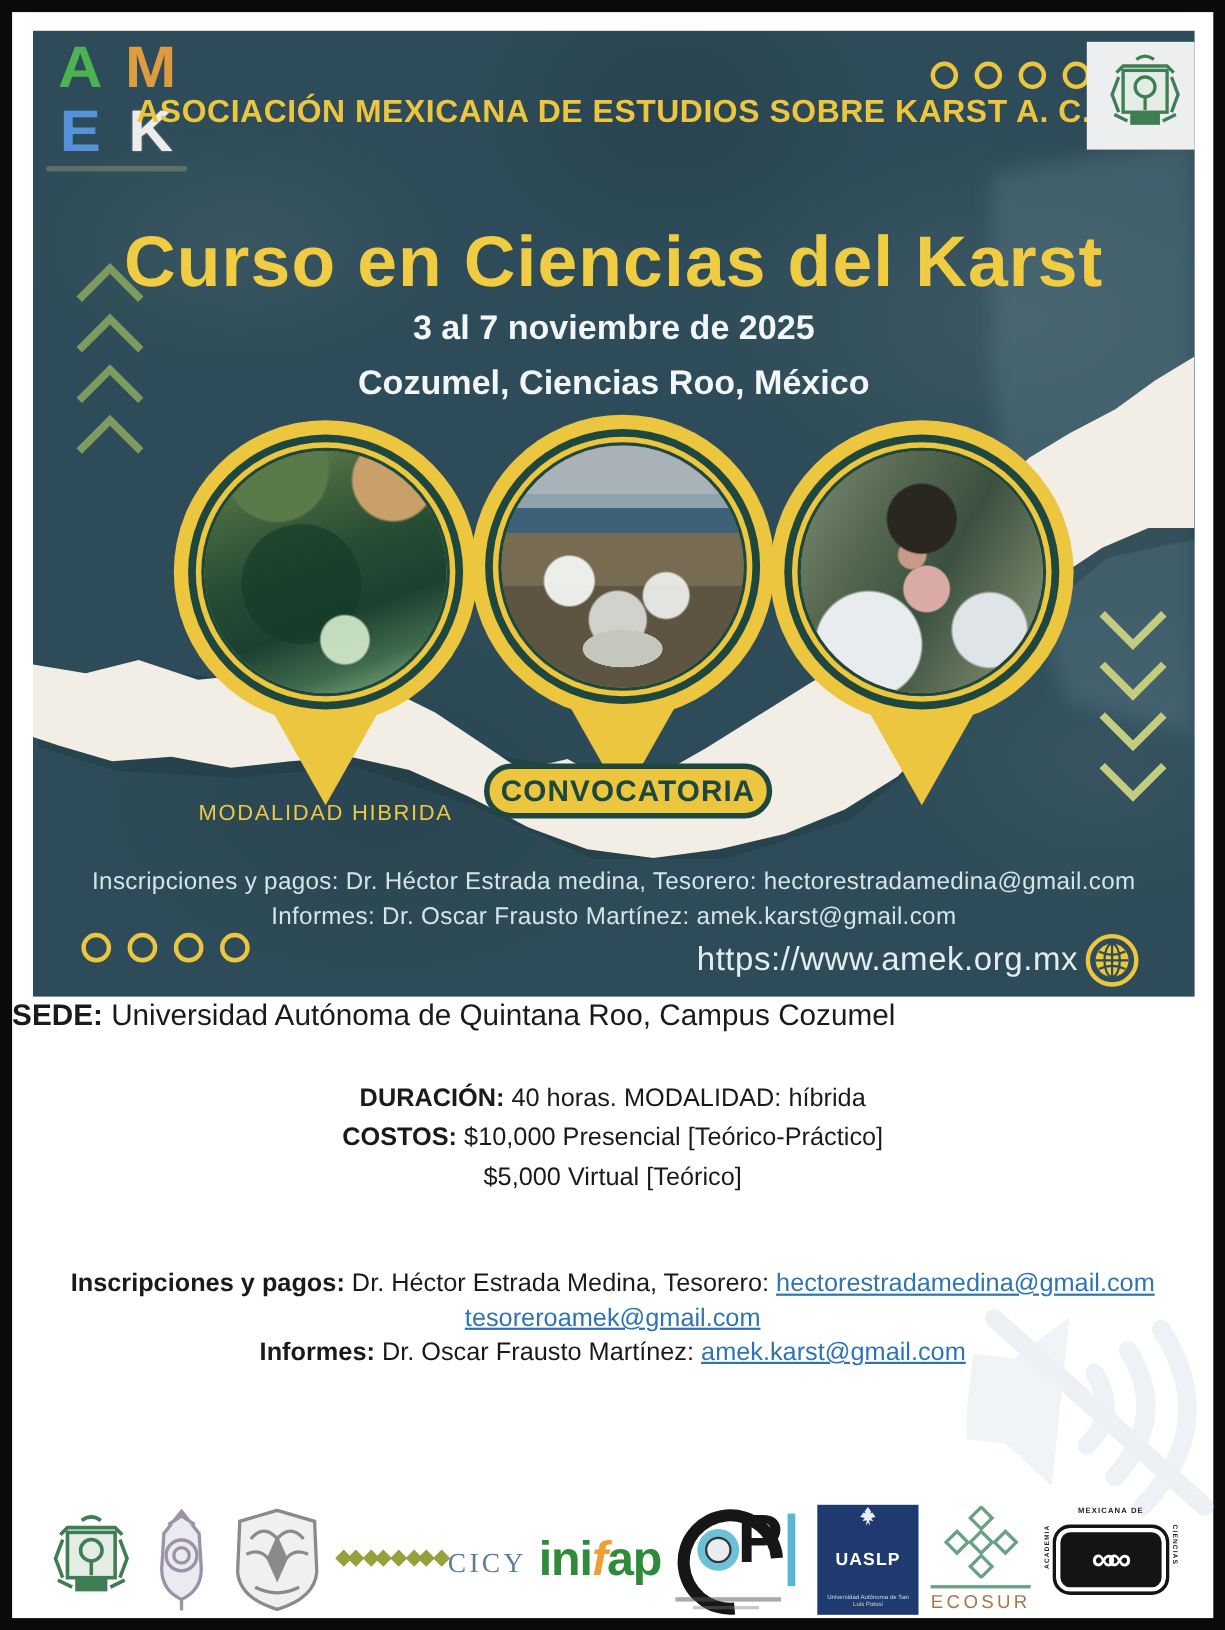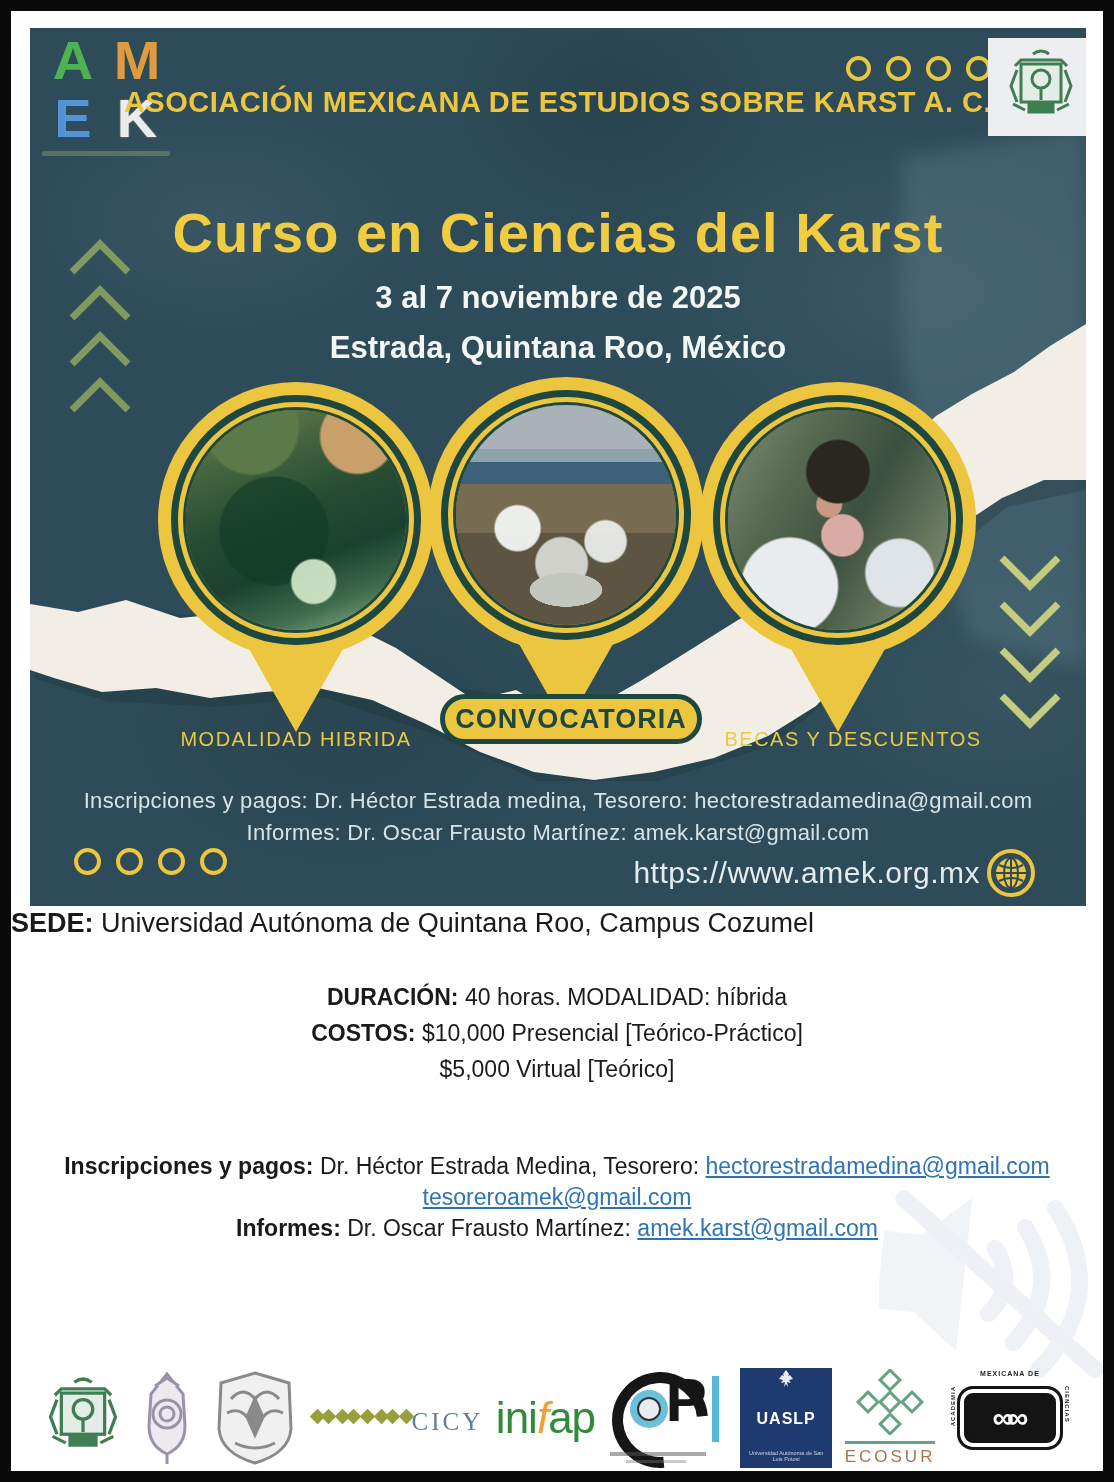--- a/index.html
+++ b/index.html
@@ -30,21 +30,21 @@
   .amek-grid span{display:block;transform:scaleY(.95);}
   .amek-a{color:#4db352;} .amek-m{color:#de9b40;} .amek-e{color:#5593d8;}
   .amek-k{color:#ececec;text-shadow:0 0 2px #999;}
   .amek-caption{margin-top:3px;height:5px;width:128px;background:#7e8f6b;opacity:.55;border-radius:2px;}
 
   .org-line{position:absolute;left:0;width:100%;text-align:center;color:var(--yellow);
     font-weight:800;letter-spacing:.5px;}
   .org-line1{top:58px;font-size:29px;}
   .org-line2{top:104px;font-size:29px;}
   .poster-title{position:absolute;left:0;top:172px;width:100%;text-align:center;
-    color:#f0cc42;font-size:56px;font-weight:800;letter-spacing:1px;}
+    color:#f0cc42;font-size:65px;font-weight:800;letter-spacing:1px;}
   .poster-dates{position:absolute;left:0;top:252px;width:100%;text-align:center;
     color:#f2f6f5;font-size:31px;font-weight:800;}
   .poster-loc{position:absolute;left:0;top:302px;width:100%;text-align:center;
     color:#f2f6f5;font-size:31px;font-weight:800;}
 
   .rings{position:absolute;display:flex;gap:15px;}
   .rings-top{left:816px;top:28px;}
   .rings-bottom{left:44px;top:820px;}
   .ring{width:17px;height:17px;border:4px solid var(--yellow);border-radius:50%;}
   .rings-bottom .ring{width:19px;height:19px;}
@@ -111,21 +111,21 @@
   
   .logo-row{position:absolute;left:19px;top:1352px;width:1056px;height:110px;
     display:flex;align-items:center;justify-content:space-between;padding:0 14px;
     box-sizing:border-box;}
   .logo-item{display:flex;flex-direction:column;align-items:center;justify-content:center;}
   .cicy-d{display:flex;flex-direction:row;align-items:center;line-height:0;}
   .cicy-row{display:flex;gap:3px;margin-bottom:3px;}
   .cicy-sq{width:11px;height:11px;background:#97a03a;transform:rotate(45deg);}
   .cicy-txt{margin-top:7px;font-family:"Liberation Serif",serif;font-size:25px;
     color:#5f7d96;letter-spacing:3px;}
-  .inifap{font-weight:400;font-size:44px;color:#2f8a3a;letter-spacing:-1px;}
+  .inifap{font-weight:700;font-size:44px;color:#2f8a3a;letter-spacing:-1px;}
   .inifap .f{color:#f0a030;font-style:italic;}
   .cp-wrap{position:relative;width:120px;height:96px;}
   .cp-c{position:absolute;left:4px;top:2px;width:74px;height:74px;border-radius:50%;
     border:11px solid #161616;border-right-color:transparent;transform:rotate(40deg);}
   .cp-inner{position:absolute;left:22px;top:20px;width:38px;height:38px;border-radius:50%;
     background:#6cc0da;display:flex;align-items:center;justify-content:center;}
   .cp-core{width:20px;height:20px;border-radius:50%;background:#e9edf0;border:2px solid #333;}
   .cp-p{position:absolute;left:58px;top:-6px;font-weight:800;font-size:62px;color:#161616;}
   .cp-bar{position:absolute;left:104px;top:6px;width:7px;height:66px;background:#58b7d6;}
   .cp-cap{position:absolute;left:2px;top:82px;width:96px;height:4px;background:#555;opacity:.5;}
@@ -174,21 +174,21 @@
         <span class="amek-e">E</span>
         <span class="amek-k">K</span>
       </div>
       <div class="amek-caption"></div>
     </div>
 
     <div class="org-line org-line1">ASOCIACIÓN MEXICANA DE ESTUDIOS SOBRE KARST A. C.</div>
 
     <div class="poster-title">Curso en Ciencias del Karst</div>
     <div class="poster-dates">3 al 7 noviembre de 2025</div>
-    <div class="poster-loc">Estrada, Quintana Roo, México</div>
+    <div class="poster-loc">Cozumel, Ciencias Roo, México</div>
 
     <div class="rings rings-top">
       <div class="ring"></div>
       <div class="ring"></div>
       <div class="ring"></div>
       <div class="ring"></div>
     </div>
 
     <div class="crest-box">
       <svg width="72" height="82" viewBox="0 0 72 82">
@@ -226,21 +226,20 @@
     <div class="pin-photo photo-cenote" style="left:156px;top:382px;"></div>
 
     <div class="pin-tail" style="left:450px;top:547px;"></div>
     <div class="pin-photo photo-coast" style="left:426px;top:377px;"></div>
 
     <div class="pin-tail" style="left:722px;top:552px;"></div>
     <div class="pin-photo photo-field" style="left:698px;top:382px;"></div>
 
     <div class="pin-label" style="left:96px;top:700px;width:340px;">MODALIDAD HIBRIDA</div>
     <div class="convocatoria">CONVOCATORIA</div>
-    <div class="pin-label" style="left:648px;top:700px;width:350px;">BECAS Y DESCUENTOS</div>
 
     <div class="poster-contact poster-contact1">Inscripciones y pagos: Dr. Héctor Estrada medina, Tesorero: hectorestradamedina@gmail.com</div>
     <div class="poster-contact poster-contact2">Informes: Dr. Oscar Frausto Martínez: amek.karst@gmail.com</div>
 
     <div class="rings rings-bottom">
       <div class="ring"></div>
       <div class="ring"></div>
       <div class="ring"></div>
       <div class="ring"></div>
     </div>

